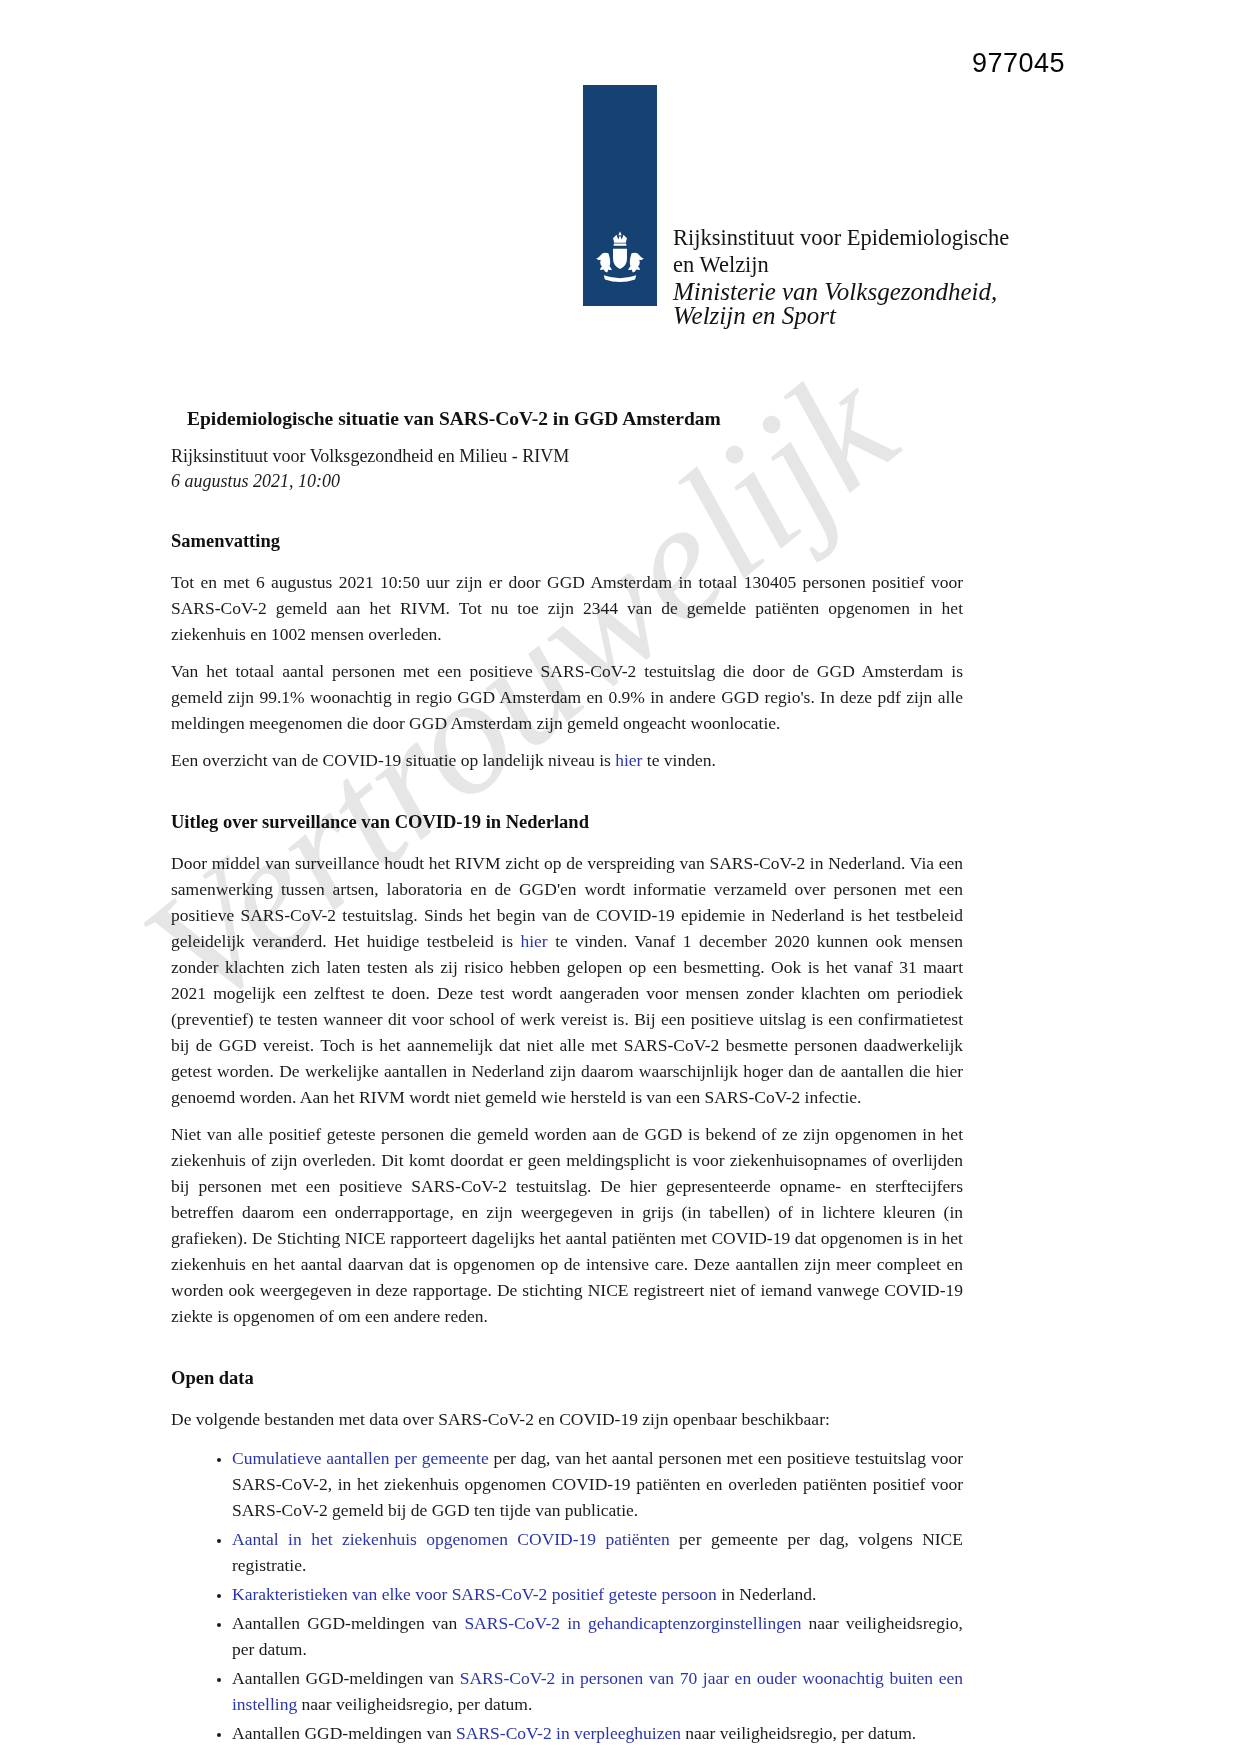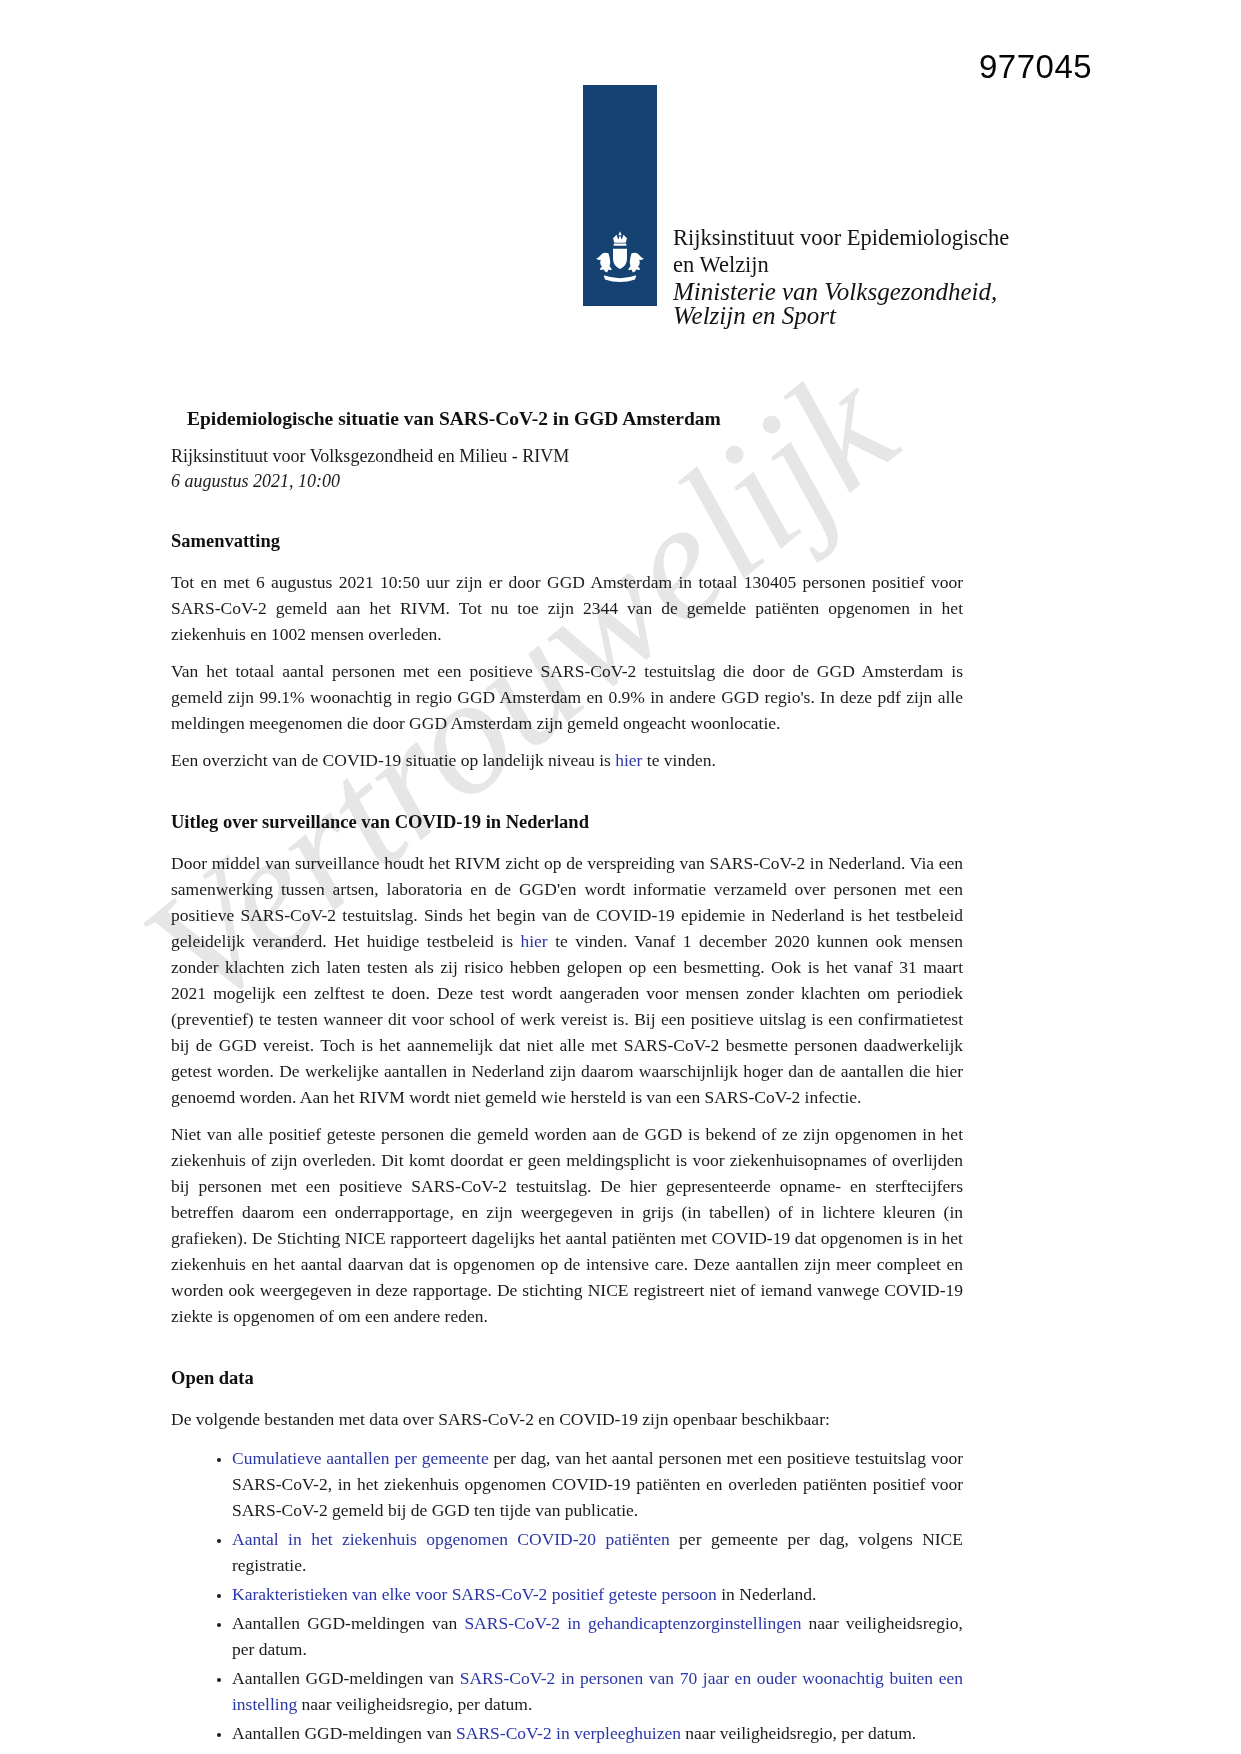--- a/index.html
+++ b/index.html
@@ -14,23 +14,22 @@
     width:1241px;height:1754px;
     background:#ffffff;
     overflow:hidden;
     font-family:"Liberation Serif", serif;
     color:var(--ink);
   }
   
   .page-number{
     position:absolute;left:972px;top:48px;
     font-family:"Liberation Sans", sans-serif;
-    font-size:33px;letter-spacing:0.5px;color:#050505;
+    font-size:27px;letter-spacing:0.5px;color:#050505;
     z-index:3;
-    margin-left:7px;
   }
   
   .watermark{
     position:absolute;left:519px;top:688px;
     transform:translate(-50%,-50%) rotate(-39deg);
     font-size:168px;font-style:italic;
     font-family:"Liberation Serif", serif;
     color:var(--wm-color);
     white-space:nowrap;z-index:1;user-select:none;
   }
@@ -117,21 +116,21 @@
         <section>
           <h2 class="section-heading">Uitleg over surveillance van COVID-19 in Nederland</h2>
           <p class="paragraph">Door middel van surveillance houdt het RIVM zicht op de verspreiding van SARS-CoV-2 in Nederland. Via een samenwerking tussen artsen, laboratoria en de GGD'en wordt informatie verzameld over personen met een positieve SARS-CoV-2 testuitslag. Sinds het begin van de COVID-19 epidemie in Nederland is het testbeleid geleidelijk veranderd. Het huidige testbeleid is <a class="link" href="#">hier</a> te vinden. Vanaf 1 december 2020 kunnen ook mensen zonder klachten zich laten testen als zij risico hebben gelopen op een besmetting. Ook is het vanaf 31 maart 2021 mogelijk een zelftest te doen. Deze test wordt aangeraden voor mensen zonder klachten om periodiek (preventief) te testen wanneer dit voor school of werk vereist is. Bij een positieve uitslag is een confirmatietest bij de GGD vereist. Toch is het aannemelijk dat niet alle met SARS-CoV-2 besmette personen daadwerkelijk getest worden. De werkelijke aantallen in Nederland zijn daarom waarschijnlijk hoger dan de aantallen die hier genoemd worden. Aan het RIVM wordt niet gemeld wie hersteld is van een SARS-CoV-2 infectie.</p>
           <p class="paragraph">Niet van alle positief geteste personen die gemeld worden aan de GGD is bekend of ze zijn opgenomen in het ziekenhuis of zijn overleden. Dit komt doordat er geen meldingsplicht is voor ziekenhuisopnames of overlijden bij personen met een positieve SARS-CoV-2 testuitslag. De hier gepresenteerde opname- en sterftecijfers betreffen daarom een onderrapportage, en zijn weergegeven in grijs (in tabellen) of in lichtere kleuren (in grafieken). De Stichting NICE rapporteert dagelijks het aantal patiënten met COVID-19 dat opgenomen is in het ziekenhuis en het aantal daarvan dat is opgenomen op de intensive care. Deze aantallen zijn meer compleet en worden ook weergegeven in deze rapportage. De stichting NICE registreert niet of iemand vanwege COVID-19 ziekte is opgenomen of om een andere reden.</p>
         </section>
         <section>
           <h2 class="section-heading">Open data</h2>
           <p class="paragraph">De volgende bestanden met data over SARS-CoV-2 en COVID-19 zijn openbaar beschikbaar:</p>
           <ul class="bullet-list">
             <li class="bullet-item"><a class="link" href="#">Cumulatieve aantallen per gemeente</a> per dag, van het aantal personen met een positieve testuitslag voor SARS-CoV-2, in het ziekenhuis opgenomen COVID-19 patiënten en overleden patiënten positief voor SARS-CoV-2 gemeld bij de GGD ten tijde van publicatie.</li>
-            <li class="bullet-item"><a class="link" href="#">Aantal in het ziekenhuis opgenomen COVID-20 patiënten</a> per gemeente per dag, volgens NICE registratie.</li>
+            <li class="bullet-item"><a class="link" href="#">Aantal in het ziekenhuis opgenomen COVID-19 patiënten</a> per gemeente per dag, volgens NICE registratie.</li>
             <li class="bullet-item"><a class="link" href="#">Karakteristieken van elke voor SARS-CoV-2 positief geteste persoon</a> in Nederland.</li>
             <li class="bullet-item">Aantallen GGD-meldingen van <a class="link" href="#">SARS-CoV-2 in gehandicaptenzorginstellingen</a> naar veiligheidsregio, per datum.</li>
             <li class="bullet-item">Aantallen GGD-meldingen van <a class="link" href="#">SARS-CoV-2 in personen van 70 jaar en ouder woonachtig buiten een instelling</a> naar veiligheidsregio, per datum.</li>
             <li class="bullet-item">Aantallen GGD-meldingen van <a class="link" href="#">SARS-CoV-2 in verpleeghuizen</a> naar veiligheidsregio, per datum.</li>
           </ul>
         </section>
       </div>
   </main>
 
 </div>

